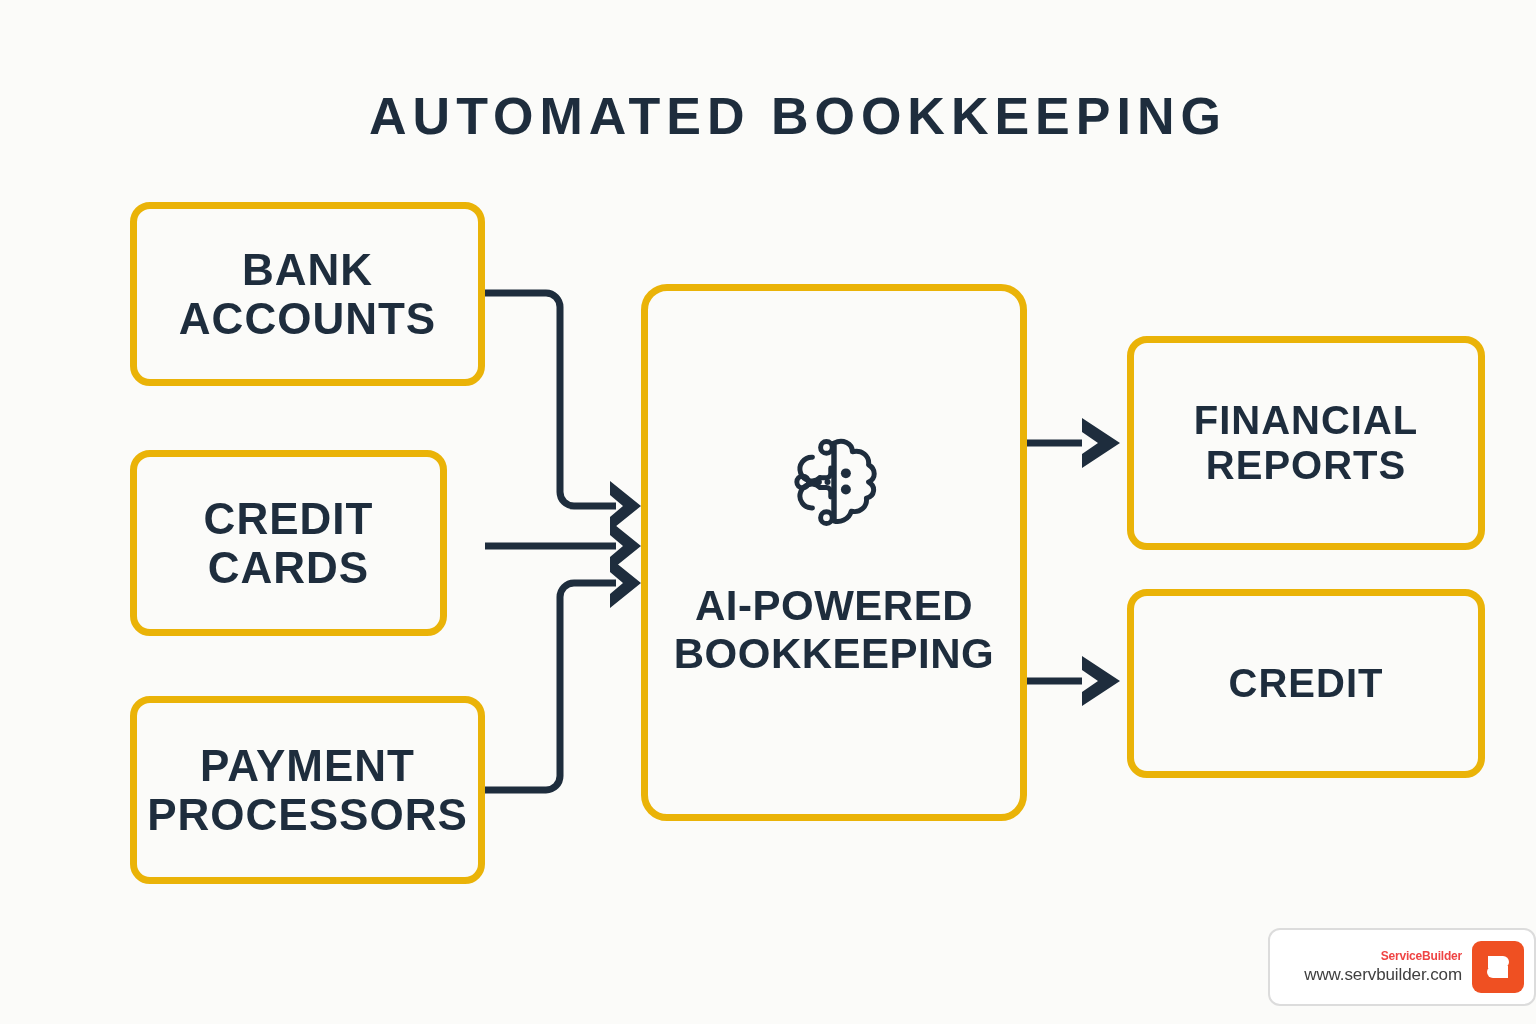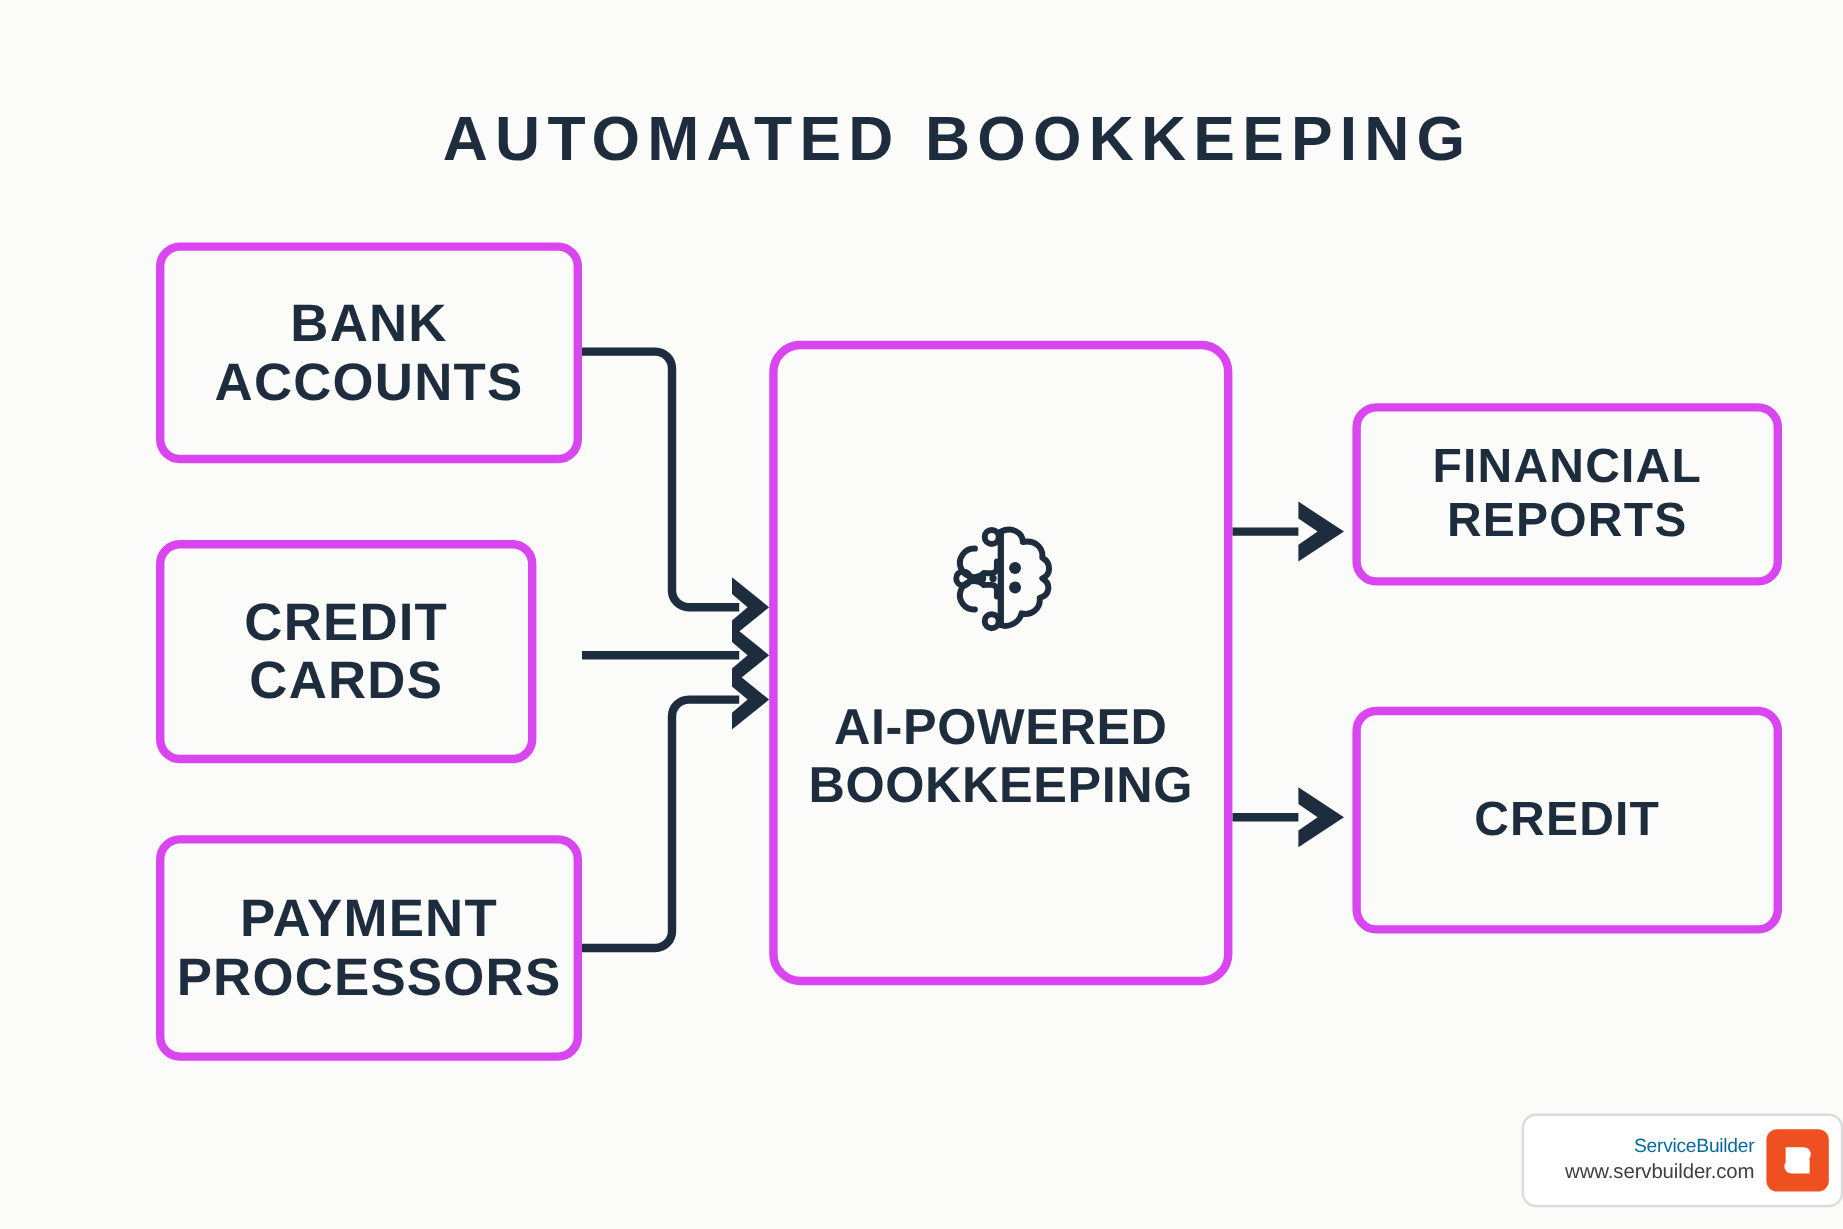--- a/index.html
+++ b/index.html
@@ -29,21 +29,21 @@
     text-align: center;
     font-size: 52px;
     font-weight: bold;
     letter-spacing: 6px;
     color: #1e2d3d;
     line-height: 1.1;
   }
   .node {
     position: absolute;
     box-sizing: border-box;
-    border: 7px solid #d946ef;
+    border: 7px solid #eab308;
     border-radius: 20px;
     background: #fbfbf9;
     display: flex;
     flex-direction: column;
     align-items: center;
     justify-content: center;
     color: #1e2d3d;
     text-align: center;
     line-height: 1.12;
     letter-spacing: 1px;
@@ -57,21 +57,21 @@
     font-weight: bold;
   }
   .out-node {
     font-size: 40px;
     font-weight: bold;
   }
   #node-bank   { left: 100px; top: 202px; width: 355px; height: 184px; }
   #node-credit { left: 100px; top: 450px; width: 317px; height: 186px; }
   #node-payment{ left: 100px; top: 696px; width: 355px; height: 188px; }
   #node-ai     { left: 611px; top: 284px; width: 386px; height: 537px; border-radius: 26px; }
-  #node-fin    { left: 1097px; top: 336px; width: 358px; height: 152px; }
+  #node-fin    { left: 1097px; top: 336px; width: 358px; height: 214px; }
   #node-human  { left: 1097px; top: 589px; width: 358px; height: 189px; }
 
   .ai-head {
     display: flex;
     align-items: center;
     justify-content: center;
     gap: 10px;
     margin-bottom: 46px;
   }
   .ai-letters {
@@ -110,23 +110,23 @@
     padding: 0 10px 0 14px;
     gap: 10px;
   }
   .logo-text {
     display: flex;
     flex-direction: column;
     align-items: flex-end;
     line-height: 1.25;
   }
   .logo-name {
-    font-size: 16px;
-    font-weight: normal;
-    color: #0369a1;
+    font-size: 12px;
+    font-weight: bold;
+    color: #ef4444;
     letter-spacing: -0.2px;
   }
   .logo-url {
     font-size: 17px;
     color: #404040;
     letter-spacing: -0.1px;
   }
   .logo-mark {
     width: 52px;
     height: 52px;

